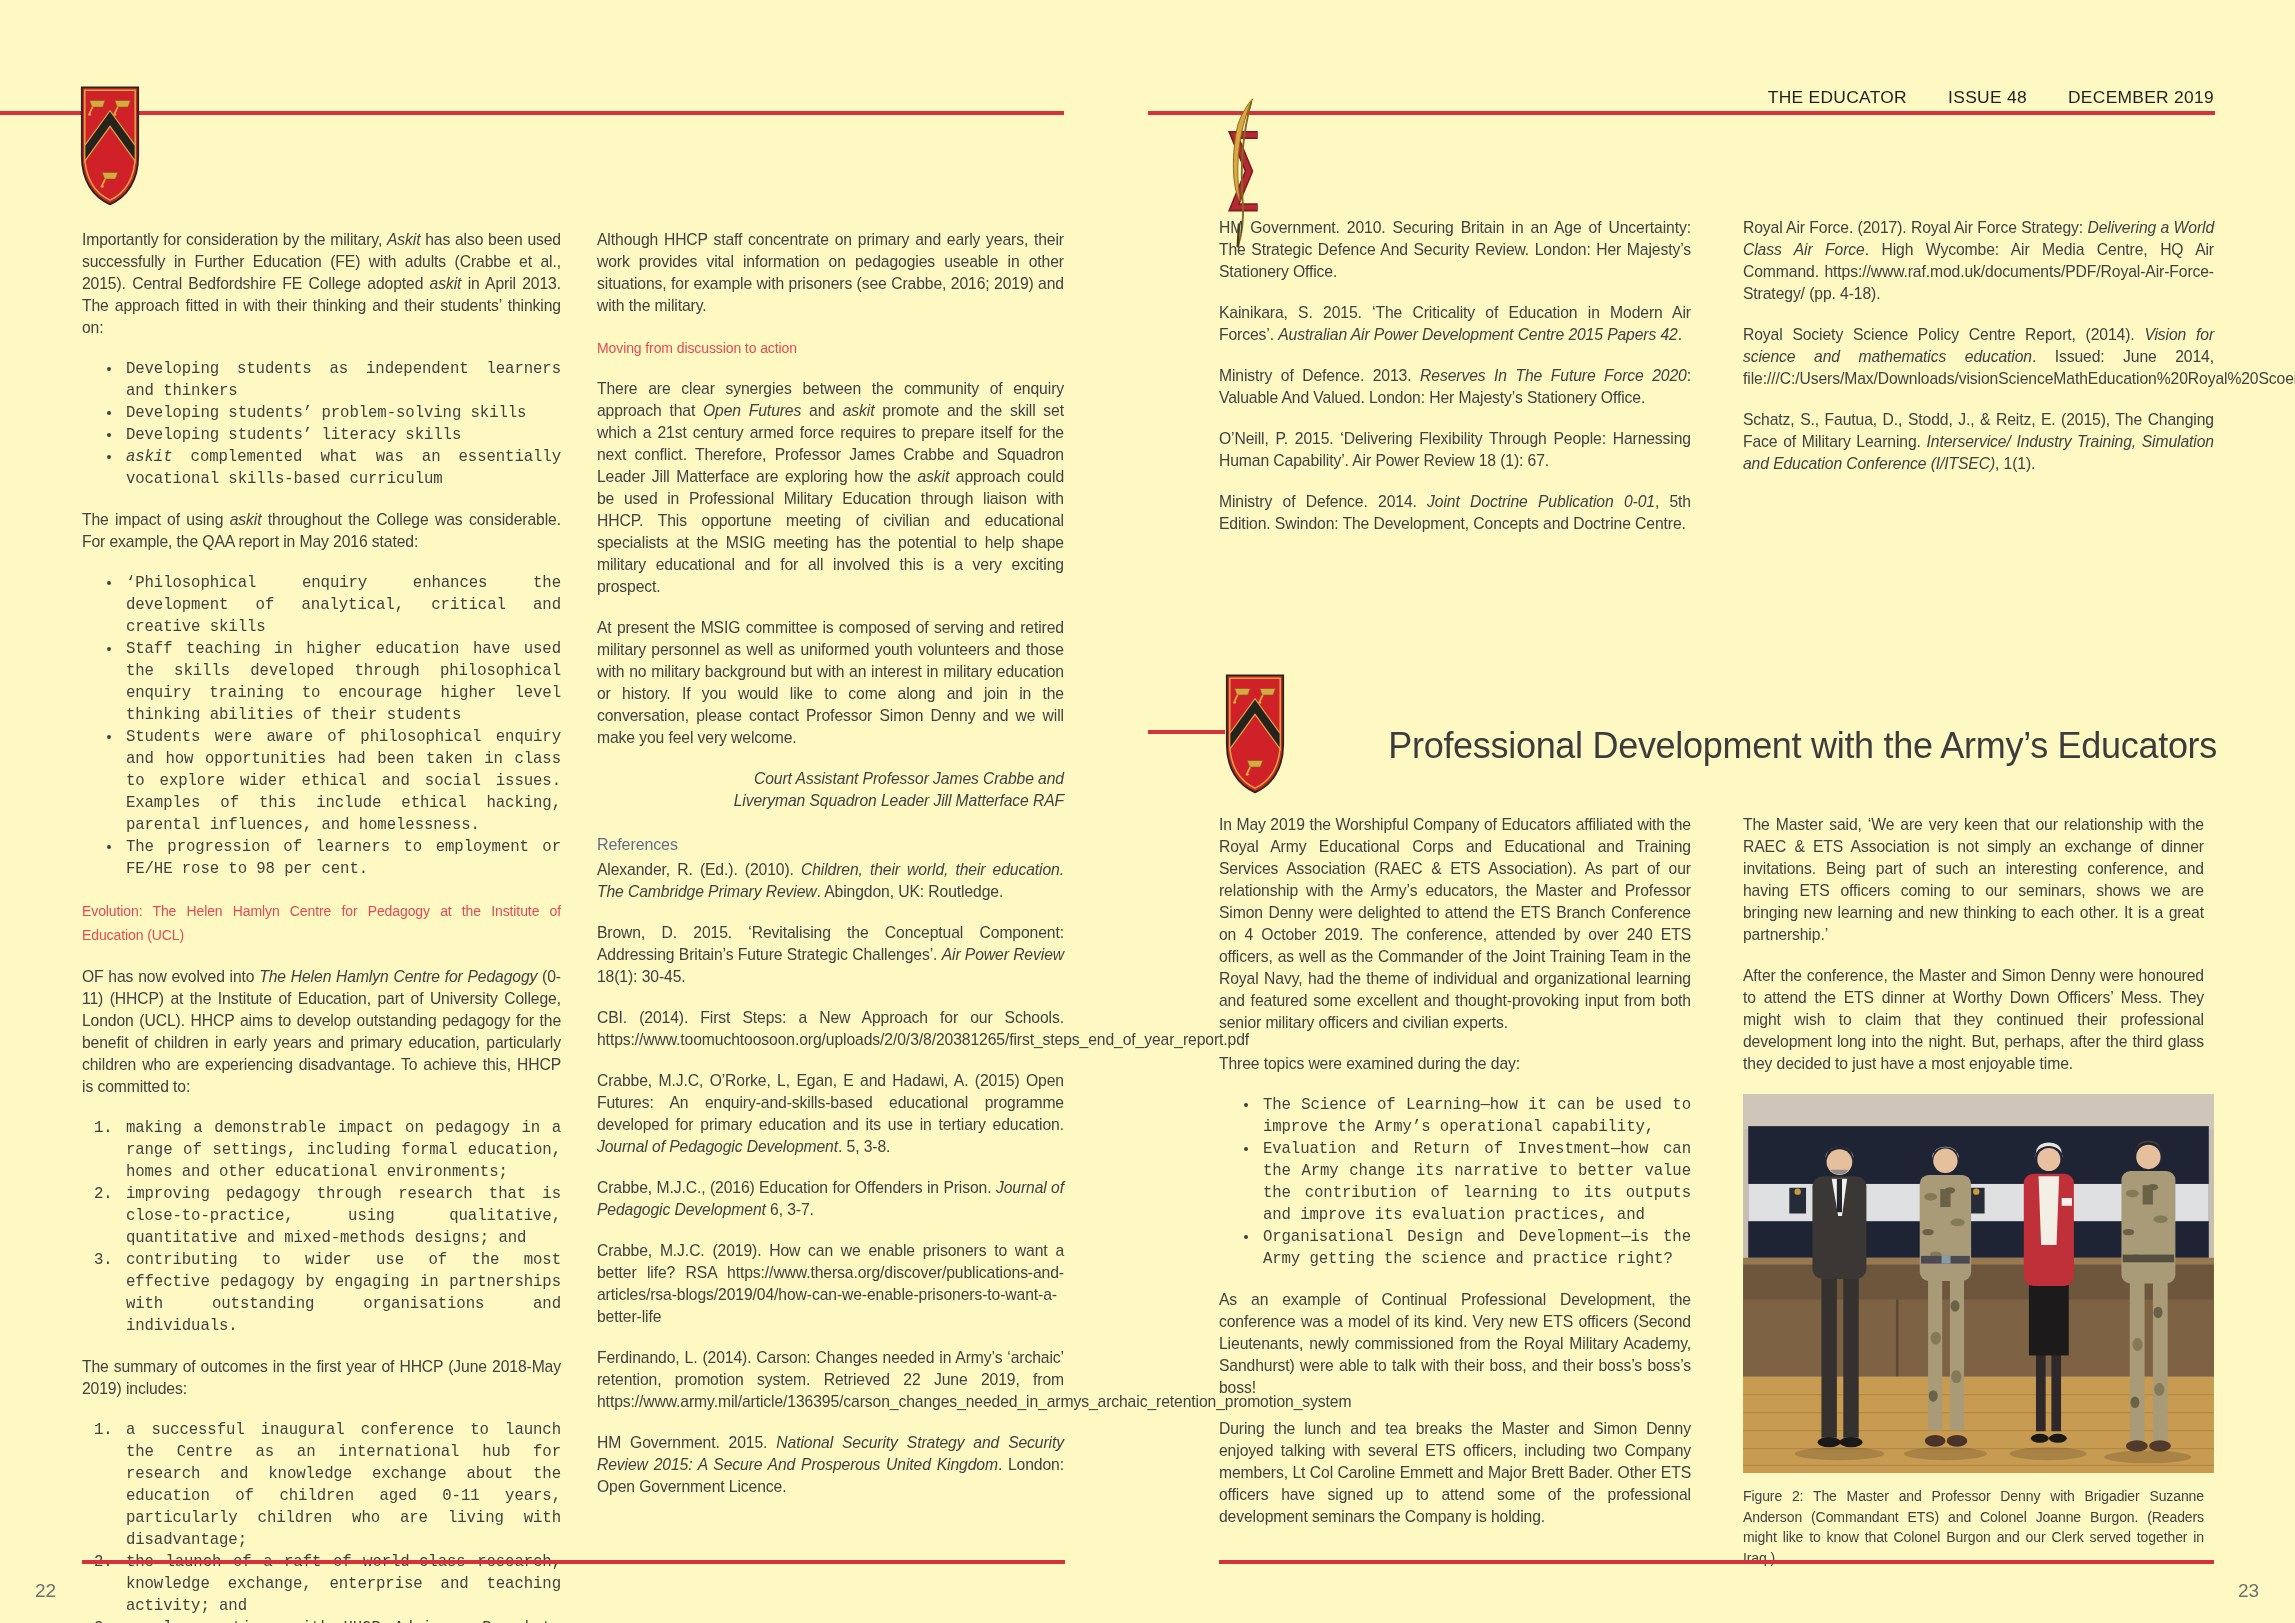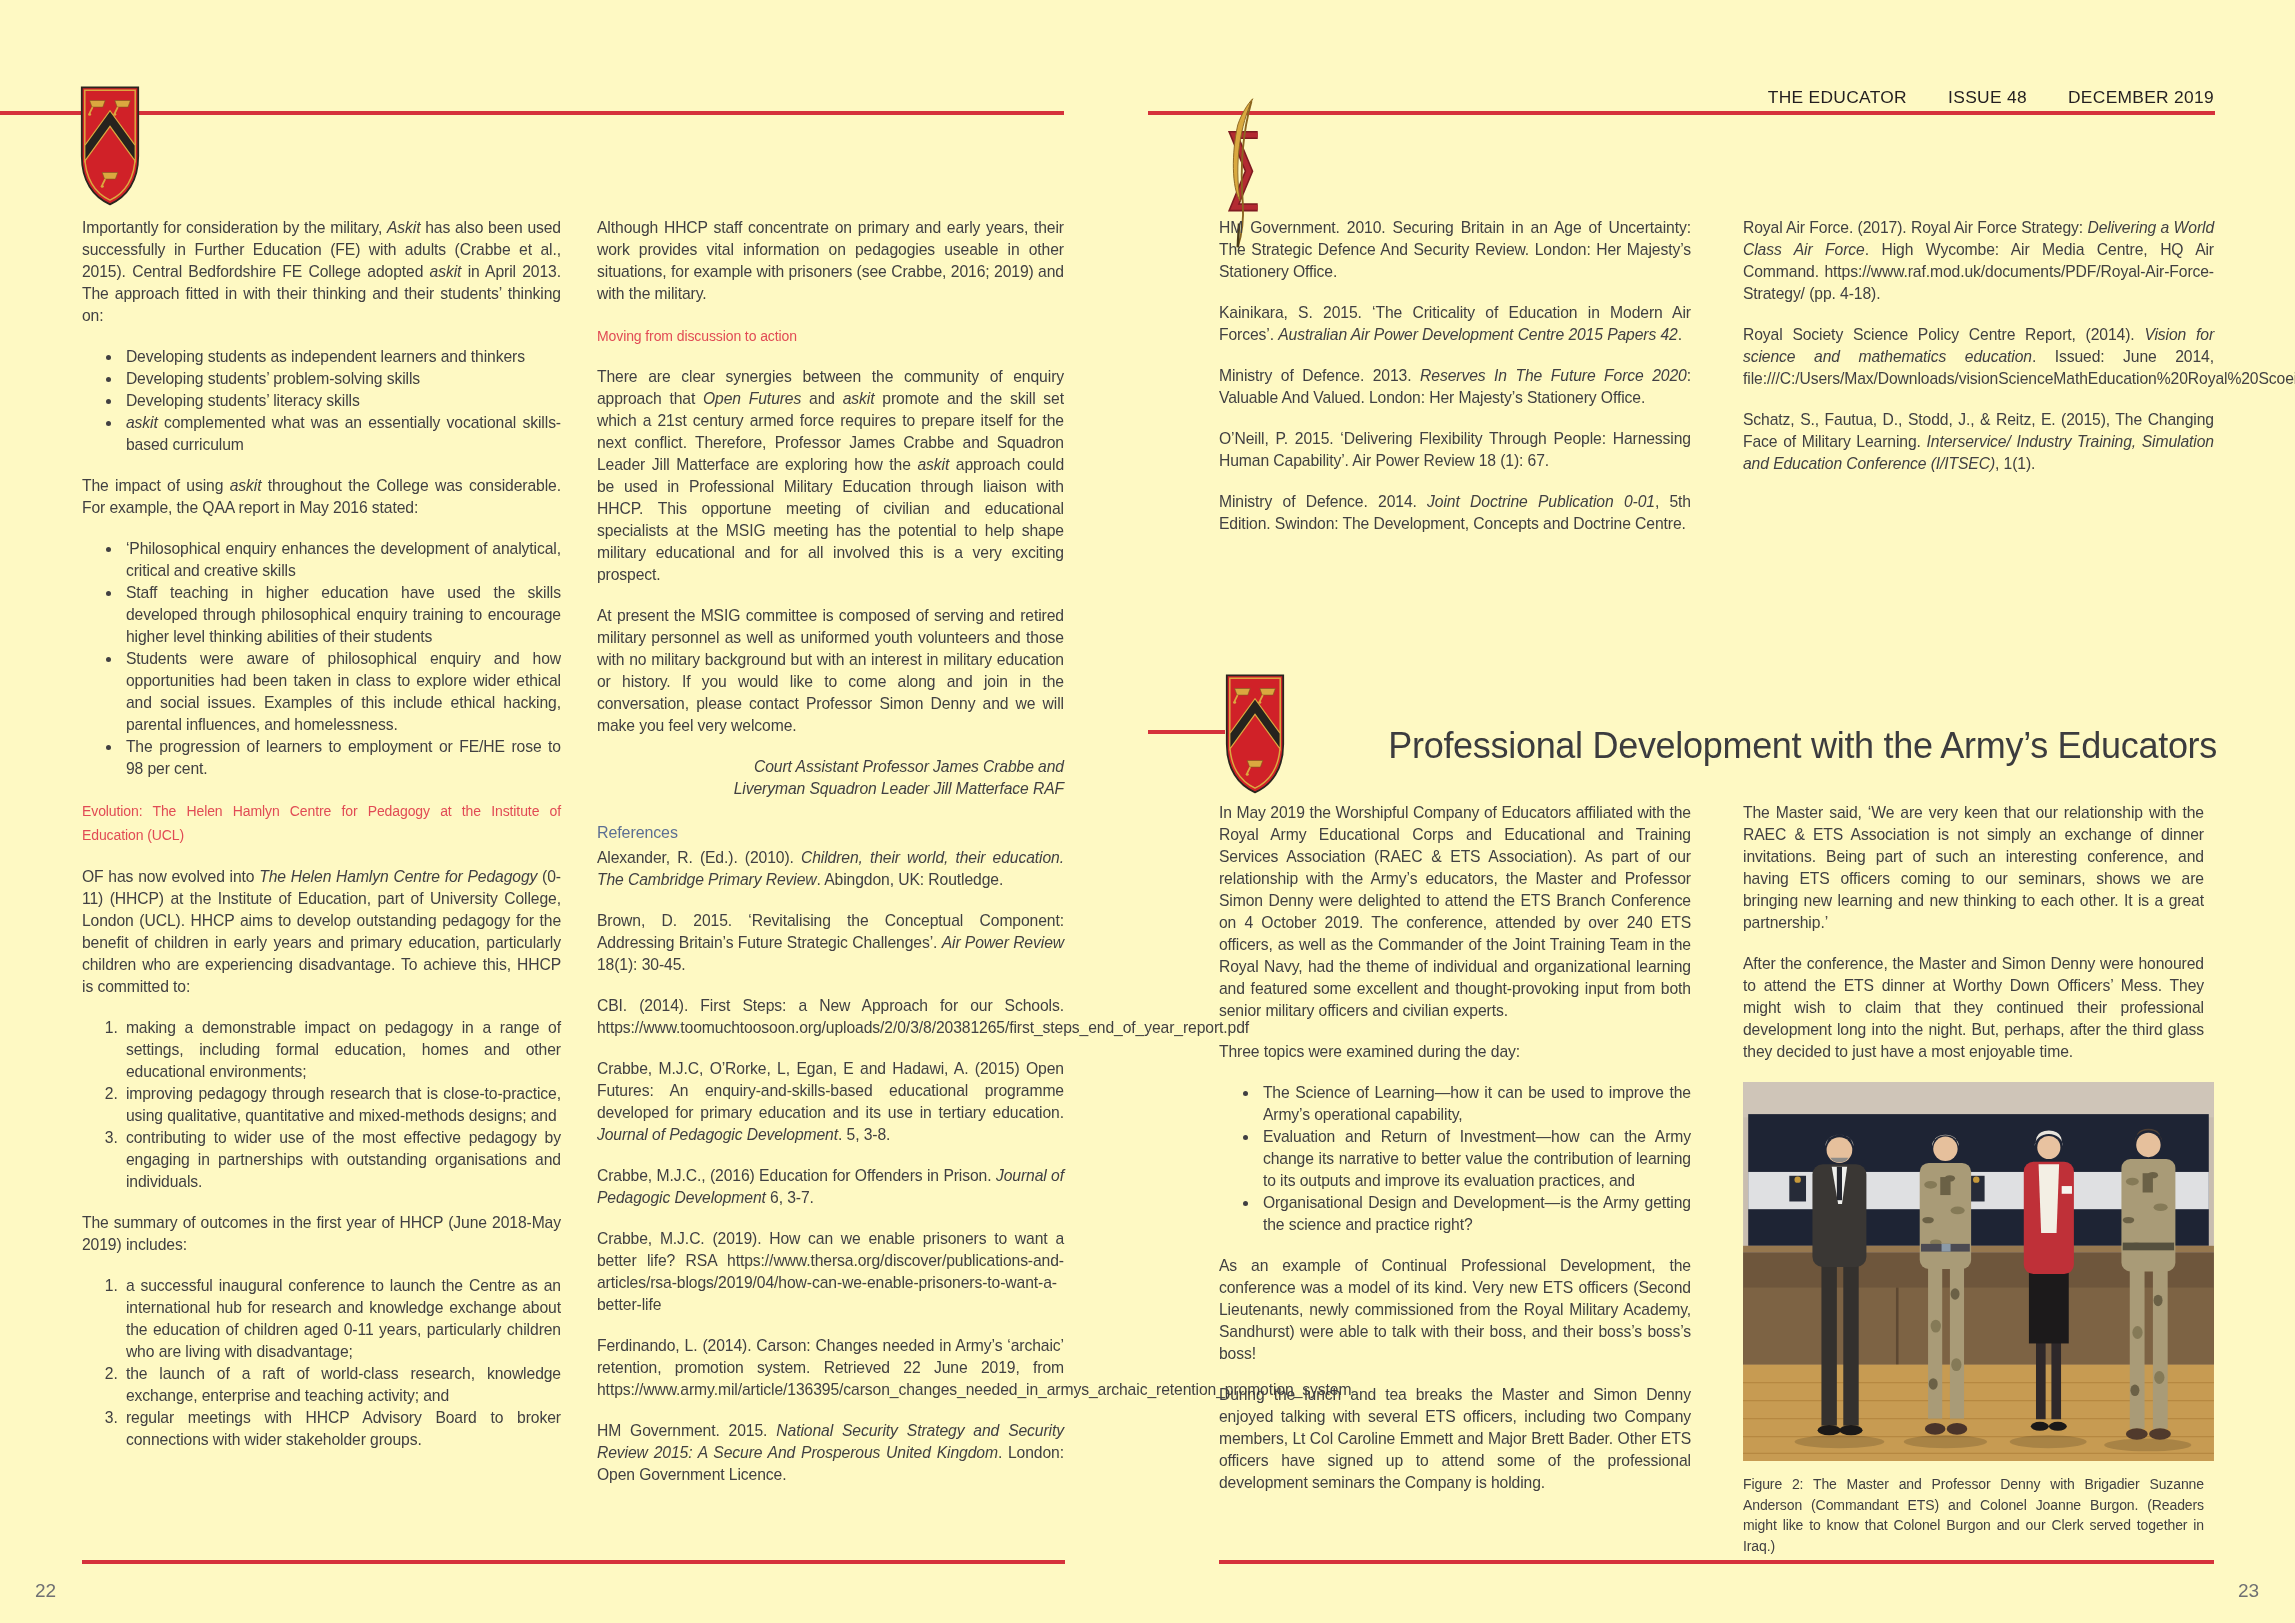--- a/index.html
+++ b/index.html
@@ -11,22 +11,22 @@
   }
   html,body{margin:0;padding:0;background:#ffffff;}
   body{
     width:2295px;height:1623px;position:relative;
     font-family:"Liberation Sans","DejaVu Sans",sans-serif;
     color:var(--text);
   }
   .sheet{position:absolute;inset:0;overflow:hidden;background:#fef9c3;}
   .rule{position:absolute;background:var(--accent-red);height:3.9px;}
   .col{position:absolute;font-size:15.7px;line-height:22px;letter-spacing:-0.1px;text-align:justify;}
-  .col p{margin:0 0 19px;}
-  .col ul,.col ol{margin:17px 0 19px;padding-left:40px;}
+  .col p{margin:12px 0 19px;}
+  .col ul,.col ol{margin:17px 0 19px;padding-left:40px;font-family:Liberation Mono, monospace;}
   .col li{padding-left:3.9px;text-align:justify;margin:0;}
   h2.red{color:var(--heading-red);font-weight:normal;font-size:14px;line-height:24.4px;margin:5.1px 0 18px;text-align:justify;}
   .refhead{color:var(--references-blue);font-size:16px;margin:0 0 2.6px;}
   .refs p,.refs{margin:0;}
   .refs p{margin:0 0 19px;}
   .byline{text-align:right;font-style:italic;margin:3.9px 0 22px;}
   .header-meta{
     position:absolute;top:87px;right:81px;font-size:17.4px;color:#231f20;
     letter-spacing:0.3px;white-space:nowrap;
   }

